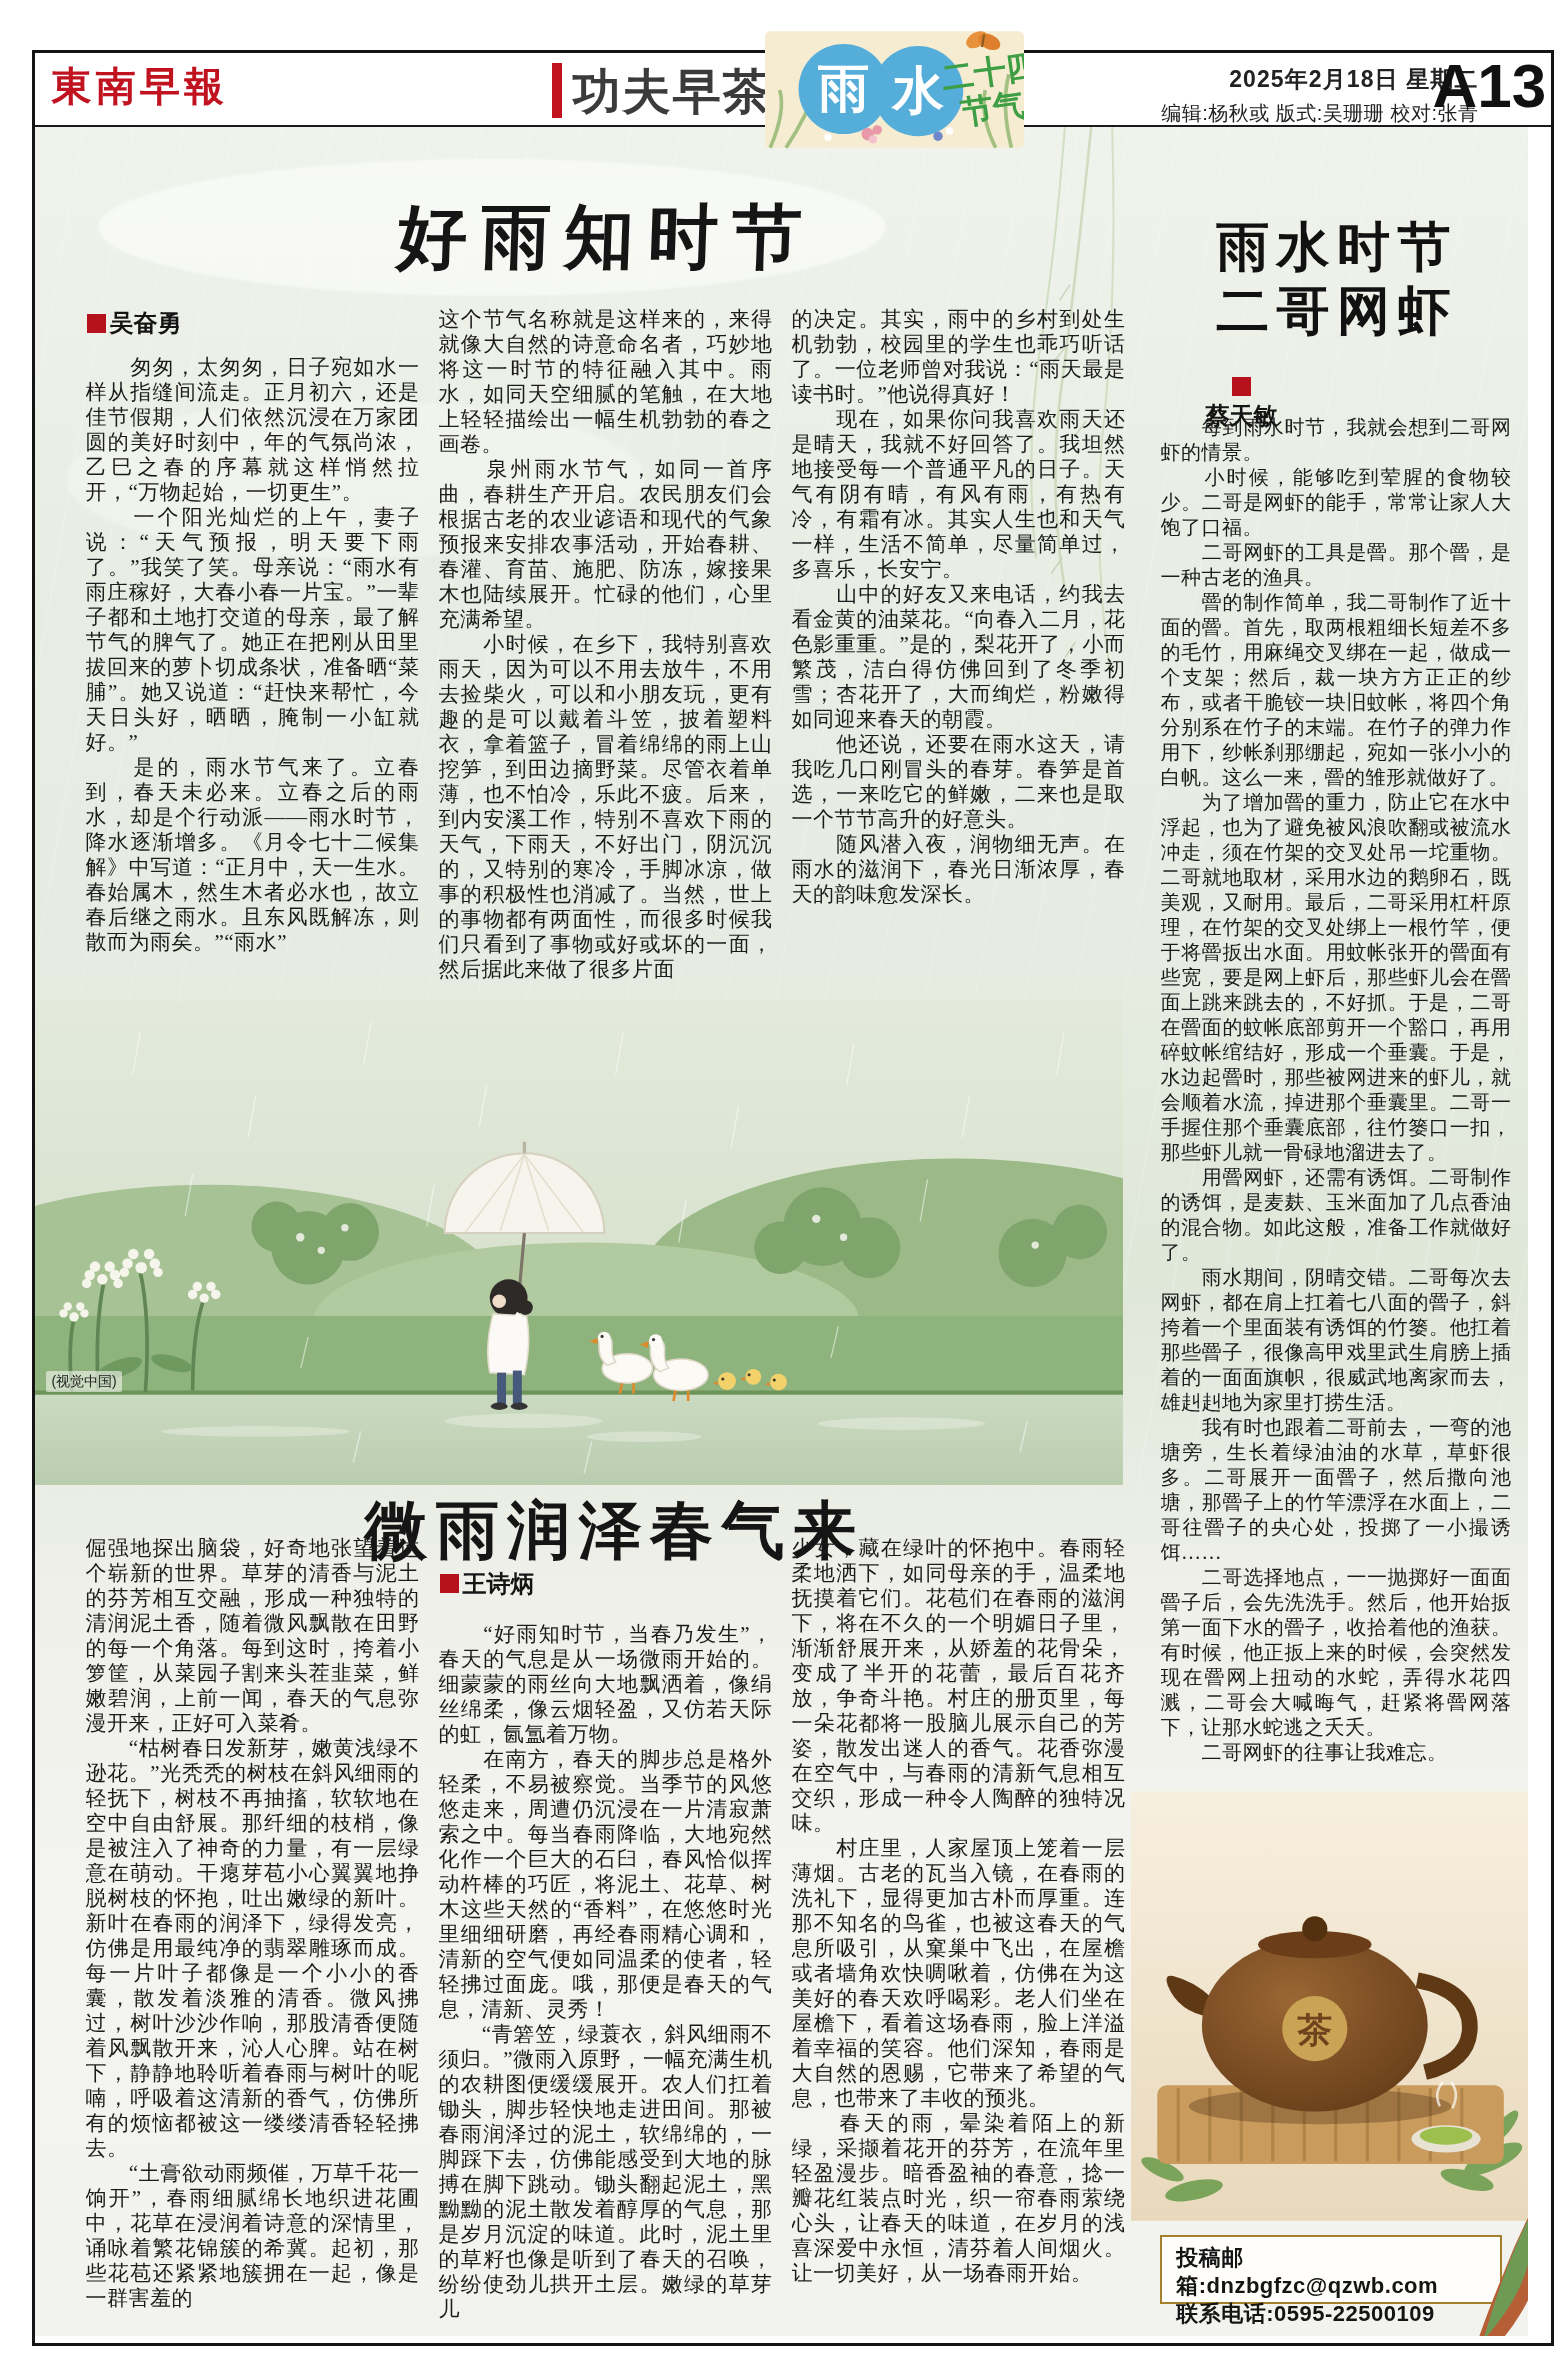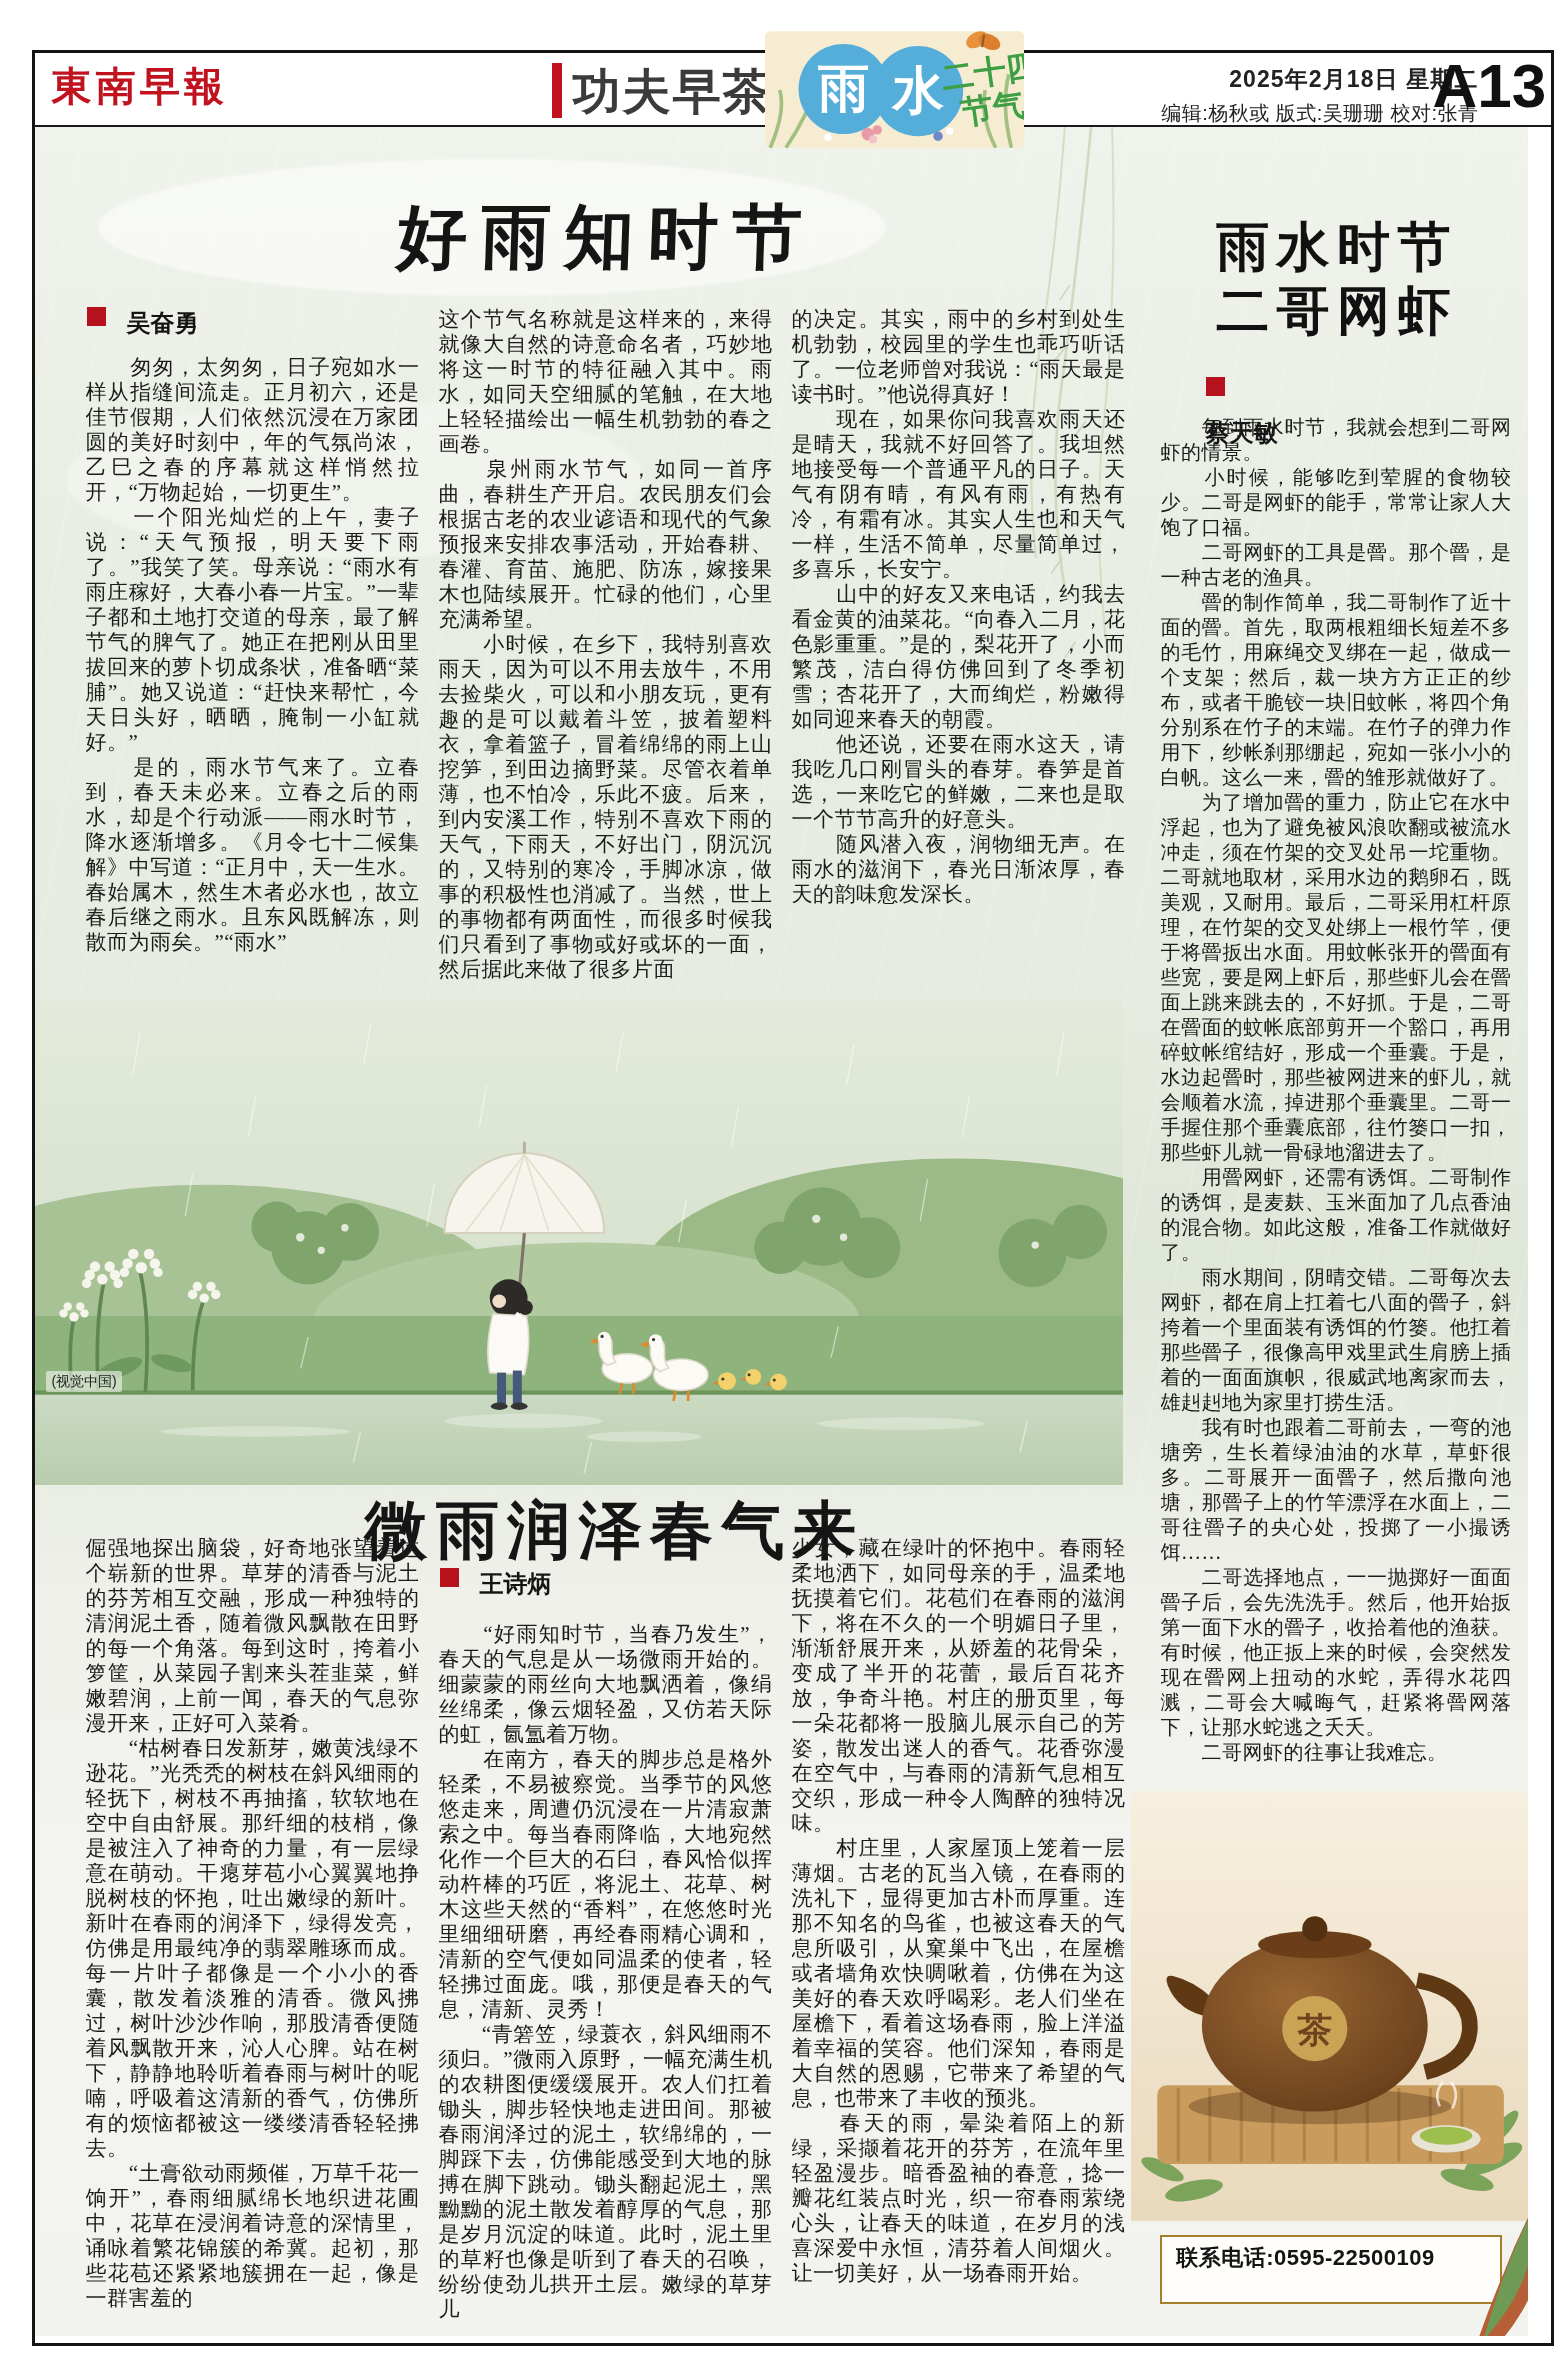--- a/index.html
+++ b/index.html
@@ -22,21 +22,21 @@
   .content{position:absolute;left:0;top:74px;width:1493px;height:2209px;overflow:hidden;
            background:linear-gradient(180deg,#f0f3ec 0%,#e9eee4 18%,#e6ece1 38%,#dfe7d9 52%,#eef0e9 66%,#f4f4f0 80%,#f2f2ee 100%);}
   .wash{position:absolute;border-radius:50%;background:rgba(255,255,255,0.5);filter:blur(1.1px);}
   .rainwash{position:absolute;left:0;top:0;width:100%;height:1365px;pointer-events:none;
             background:repeating-linear-gradient(100deg,rgba(255,255,255,0) 0 47px,rgba(255,255,255,0.12) 47px 49px);}
   
   .a1-title{position:absolute;left:362px;top:64px;font-size:70px;font-weight:bold;color:#151515;letter-spacing:13.7px;transform:skewX(-2deg);}
   .a2-title{position:absolute;left:1124px;top:88px;width:357px;text-align:center;font-size:53px;font-weight:bold;
             color:#111;letter-spacing:7.4px;line-height:64px;}
   .a3-title{position:absolute;left:330px;top:1361px;font-size:63px;font-weight:bold;color:#151515;letter-spacing:8.4px;}
-  .author{display:flex;align-items:flex-start;gap:21px;font-family:"Liberation Sans",sans-serif;font-weight:bold;font-size:24px;color:#141414;}
+  .author{display:flex;align-items:center;gap:4px;font-family:"Liberation Sans",sans-serif;font-weight:bold;font-size:24px;color:#141414;}
   .author .sq{width:19px;height:19px;background:#b5121e;display:inline-block;}
   .cols{position:absolute;display:flex;}
   .a1-cols{left:51px;top:180px;width:1041px;height:692px;overflow:hidden;gap:19px;}
   .a3-cols{left:51px;top:1409px;width:1041px;height:798px;overflow:hidden;gap:19px;}
   .col{width:334px;overflow:hidden;}
   .coltext{white-space:pre-line;text-align:justify;font-size:21px;line-height:25px;letter-spacing:0.5px;color:#1b1b1b;}
   .a1-author{margin:0 0 15.8px 1.1px;}
   .a3-author{margin:31.5px 0 22px 1.1px;}
   .a2-author{position:absolute;left:1171px;top:250px;flex-direction:column;}
   .a2-body{position:absolute;left:1126px;top:288px;width:351px;height:1377px;overflow:hidden;}
@@ -393,20 +393,21 @@
           <circle cx="350" cy="262" r="24" fill="#53300f"></circle>
           <circle cx="350" cy="452" r="62" fill="#caa355"></circle>
           <text x="350" y="478" font-size="66" font-weight="bold" fill="#6e431d" text-anchor="middle">茶</text>
           <ellipse cx="600" cy="662" rx="66" ry="26" fill="#e8e2d2"></ellipse>
           <ellipse cx="600" cy="656" rx="50" ry="17" fill="#9cbf4e"></ellipse>
           <path d="M588,600 q-12,-26 6,-46 M612,604 q14,-28 -2,-50" stroke="#ffffff" stroke-width="5" fill="none" opacity=".7"></path>
         </svg>
       </div>
 
       <div class="contact">
+        <div>投稿邮箱:dnzbgfzc@qzwb.com</div>
         <div>联系电话:0595-22500109</div>
       </div>
       <svg class="quill" viewBox="0 0 250 360">
         <path d="M210,10 q30,120 -40,230 q-30,50 -80,90 q-20,16 -10,-10 q30,-90 60,-160 q30,-80 70,-150 z" fill="#b65e35"></path>
         <path d="M196,40 q10,100 -50,190 q-20,30 -44,56 q22,-80 50,-150 q22,-56 44,-96 z" fill="#6f9a55"></path>
         <path d="M82,328 l-14,24" stroke="#8a4a28" stroke-width="8"></path>
       </svg>
 
     </div>
   </div>

